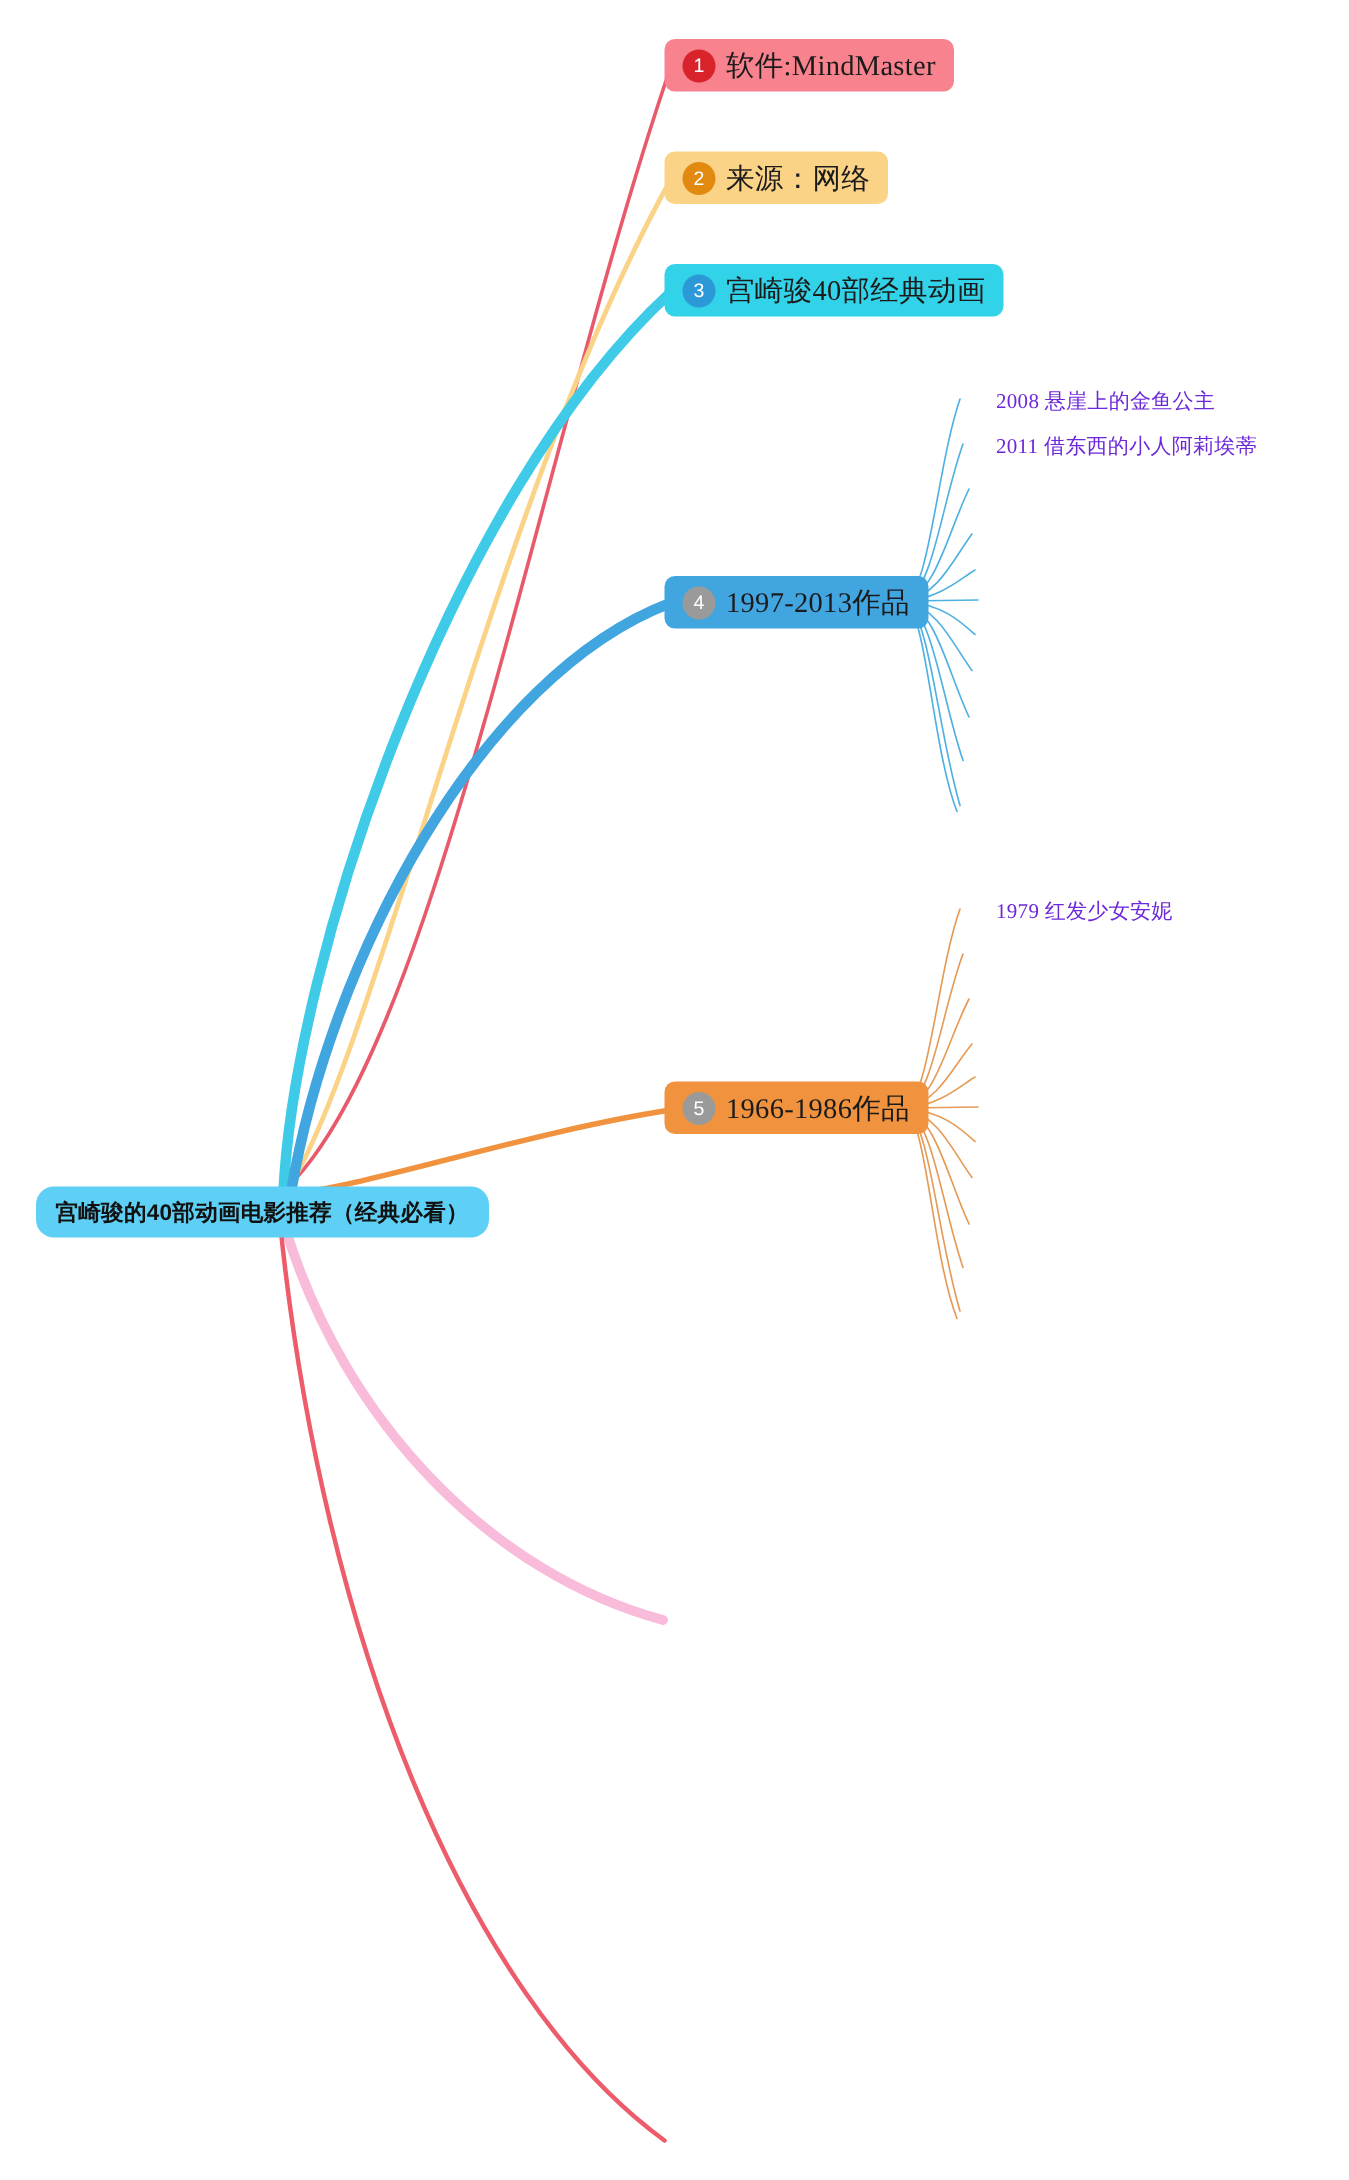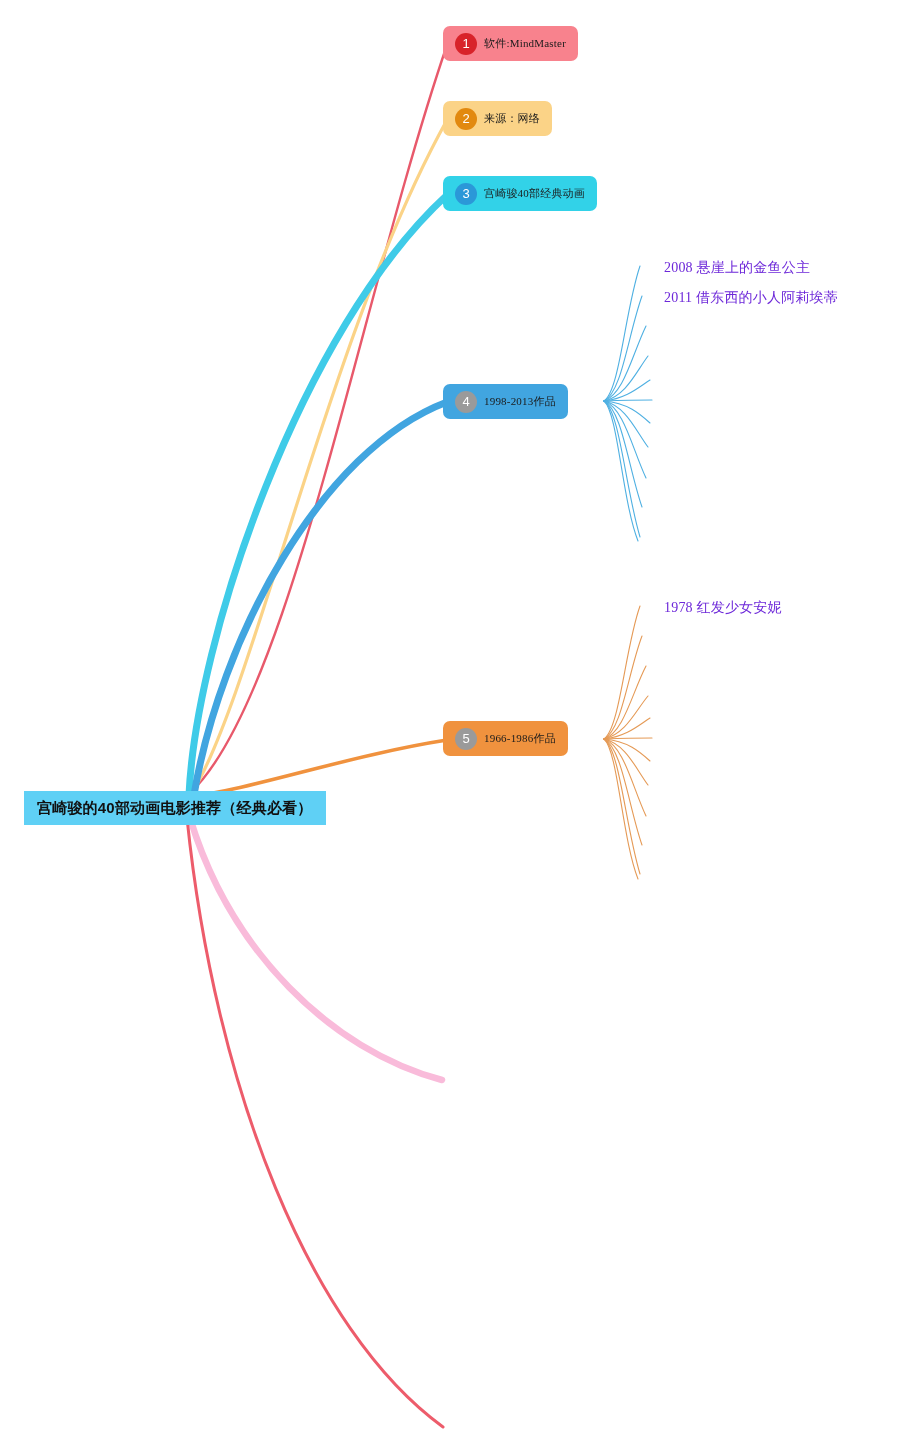--- a/index.html
+++ b/index.html
@@ -44,34 +44,34 @@
     height: 22px;
     border-radius: 50%;
     color: #ffffff;
     font-size: 13px;
     line-height: 22px;
     text-align: center;
     margin-right: 7px;
     font-family: "Liberation Sans", sans-serif;
   }
   .node .label {
-    font-size: 11px;
+    font-size: 19px;
     color: #1b1b1b;
     font-family: "Liberation Serif", "DejaVu Serif", serif;
     letter-spacing: .2px;
   }
 
   
   #root-node {
     left: 24px;
     top: 791px;
     height: 30px;
     padding: 17px 13px;
     background: #5FD0F5;
-    border-radius: 0;
+    border-radius: 12px;
     align-items: center;
   }
   #root-node .label {
     font-size: 15px;
     font-weight: bold;
     color: #111111;
     font-family: "Liberation Sans", "DejaVu Sans", sans-serif;
   }
 
   
@@ -162,27 +162,27 @@
     <span class="label">来源：网络</span>
   </div>
 
   <div class="node" id="node-3">
     <span class="badge">3</span>
     <span class="label">宫崎骏40部经典动画</span>
   </div>
 
   <div class="node" id="node-4">
     <span class="badge">4</span>
-    <span class="label">1998-2013作品</span>
+    <span class="label">1997-2013作品</span>
   </div>
 
   <div class="node" id="node-5">
     <span class="badge">5</span>
     <span class="label">1966-1986作品</span>
   </div>
 
   <div class="leaf" style="left:664px; top:259px;">2008 悬崖上的金鱼公主</div>
 
   <div class="leaf" style="left:664px; top:289px;">2011 借东西的小人阿莉埃蒂</div>
 
-  <div class="leaf" style="left:664px; top:599px;">1978 红发少女安妮</div>
+  <div class="leaf" style="left:664px; top:599px;">1979 红发少女安妮</div>
 
 </div>
 
 </body></html>

